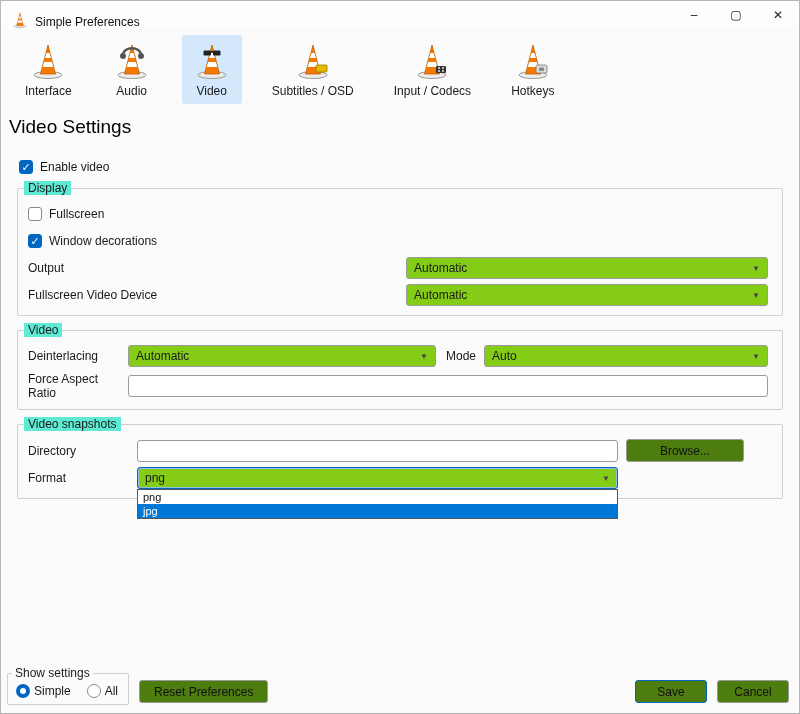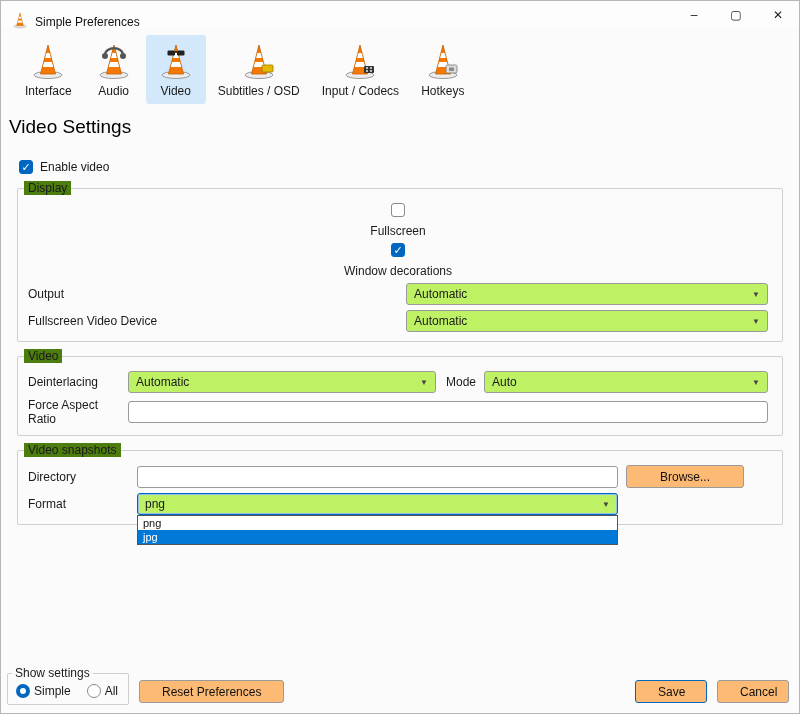--- a/index.html
+++ b/index.html
@@ -13,56 +13,56 @@
   }
 
   
   .titlebar { height:28px; display:flex; align-items:flex-end; background:#fdfdfd; }
   .titlebar .app-ico { width:18px; height:18px; margin:0 6px 0 10px; }
   .titlebar .title { flex:1; font-size:12px; color:#111; }
   .win-btn { width:42px; height:28px; display:flex; align-items:center; justify-content:center;
              font-size:12px; color:#222; cursor:default; }
 
   
-  .toolbar { display:flex; align-items:flex-end; gap:2px; margin:6px 0 0 14px; }
+  .toolbar { display:flex; align-items:flex-end; gap:20px; margin:6px 0 0 14px; }
   .tool-item { display:flex; flex-direction:column; align-items:center; gap:3px;
                padding:6px 10px 6px; border-radius:3px; }
   .tool-item.selected { background:#d3e8fb; }
   .tool-item .cone { width:40px; height:40px; }
   .tool-item .tl { font-size:12px; white-space:nowrap; }
 
   
   .page-heading { font-size:19px; font-weight:400; color:#000; margin:12px 0 0 8px; }
 
   
   .cb { width:14px; height:14px; border:1px solid #8a8a8a; border-radius:3px; background:#fff;
         display:inline-flex; align-items:center; justify-content:center; flex:0 0 auto;
         font-size:11px; line-height:1; color:transparent; }
   .cb.checked { background:#0067c0; border-color:#0067c0; color:#fff; }
   .radio { width:14px; height:14px; border-radius:50%; border:1px solid #8a8a8a; background:#fff; flex:0 0 auto; }
   .radio.selected { border:4px solid #0067c0; }
   .combo { display:flex; align-items:center; justify-content:space-between; gap:6px;
-           border:1px solid #9a9a9a; border-radius:3px; background:#bef264; height:22px;
+           border:1px solid #9a9a9a; border-radius:3px; background:#84cc16; height:22px;
            padding:0 7px; cursor:default; }
   .combo .chev { font-size:8px; color:#444; }
   .combo.focused { border:1px solid #0067c0; box-shadow:0 0 0 1px #8ec1e8 inset; }
   .txt { border:1px solid #9a9a9a; border-radius:3px; background:#fff; height:22px;
          padding:0 6px; font-family:"Liberation Sans", sans-serif; font-size:12px; width:100%; }
-  .btn { border:1px solid #9a9a9a; border-radius:3px; background:#fdba74; height:23px;
-         padding:0 22px; font-family:"Liberation Sans", sans-serif; font-size:12px; color:#111; }
+  .btn { border:1px solid #9a9a9a; border-radius:3px; background:#4d7c0f; height:23px;
+         padding:0 14px; font-family:"Liberation Sans", sans-serif; font-size:12px; color:#111; }
   .btn.default { border-color:#0067c0; }
 
   
   .groupbox { position:relative; border:1px solid #cfcfcf; border-radius:2px;
               margin:14px 16px 0; padding:14px 14px 9px 10px; }
-  .groupbox > .gb-title { position:absolute; top:-8px; left:6px; background:#4d7c0f;
+  .groupbox > .gb-title { position:absolute; top:-8px; left:6px; background:#5eead4;
                           padding:0 4px; font-size:12px; color:#1a1a1a; }
   .row { display:flex; align-items:center; margin-bottom:5px; min-height:22px; }
   .row:last-child { margin-bottom:0; }
-  .chk-row { gap:7px; cursor:default;flex-direction:column; }
+  .chk-row { gap:7px; cursor:default; }
 
   .enable-row { display:flex; align-items:center; gap:7px; margin:22px 0 0 18px; }
 
   
   .disp-lbl { flex:0 0 378px; }
   .disp-field { flex:1; }
 
   
   .vid-lbl { flex:0 0 100px; }
   .deint-combo { flex:0 0 308px; }

